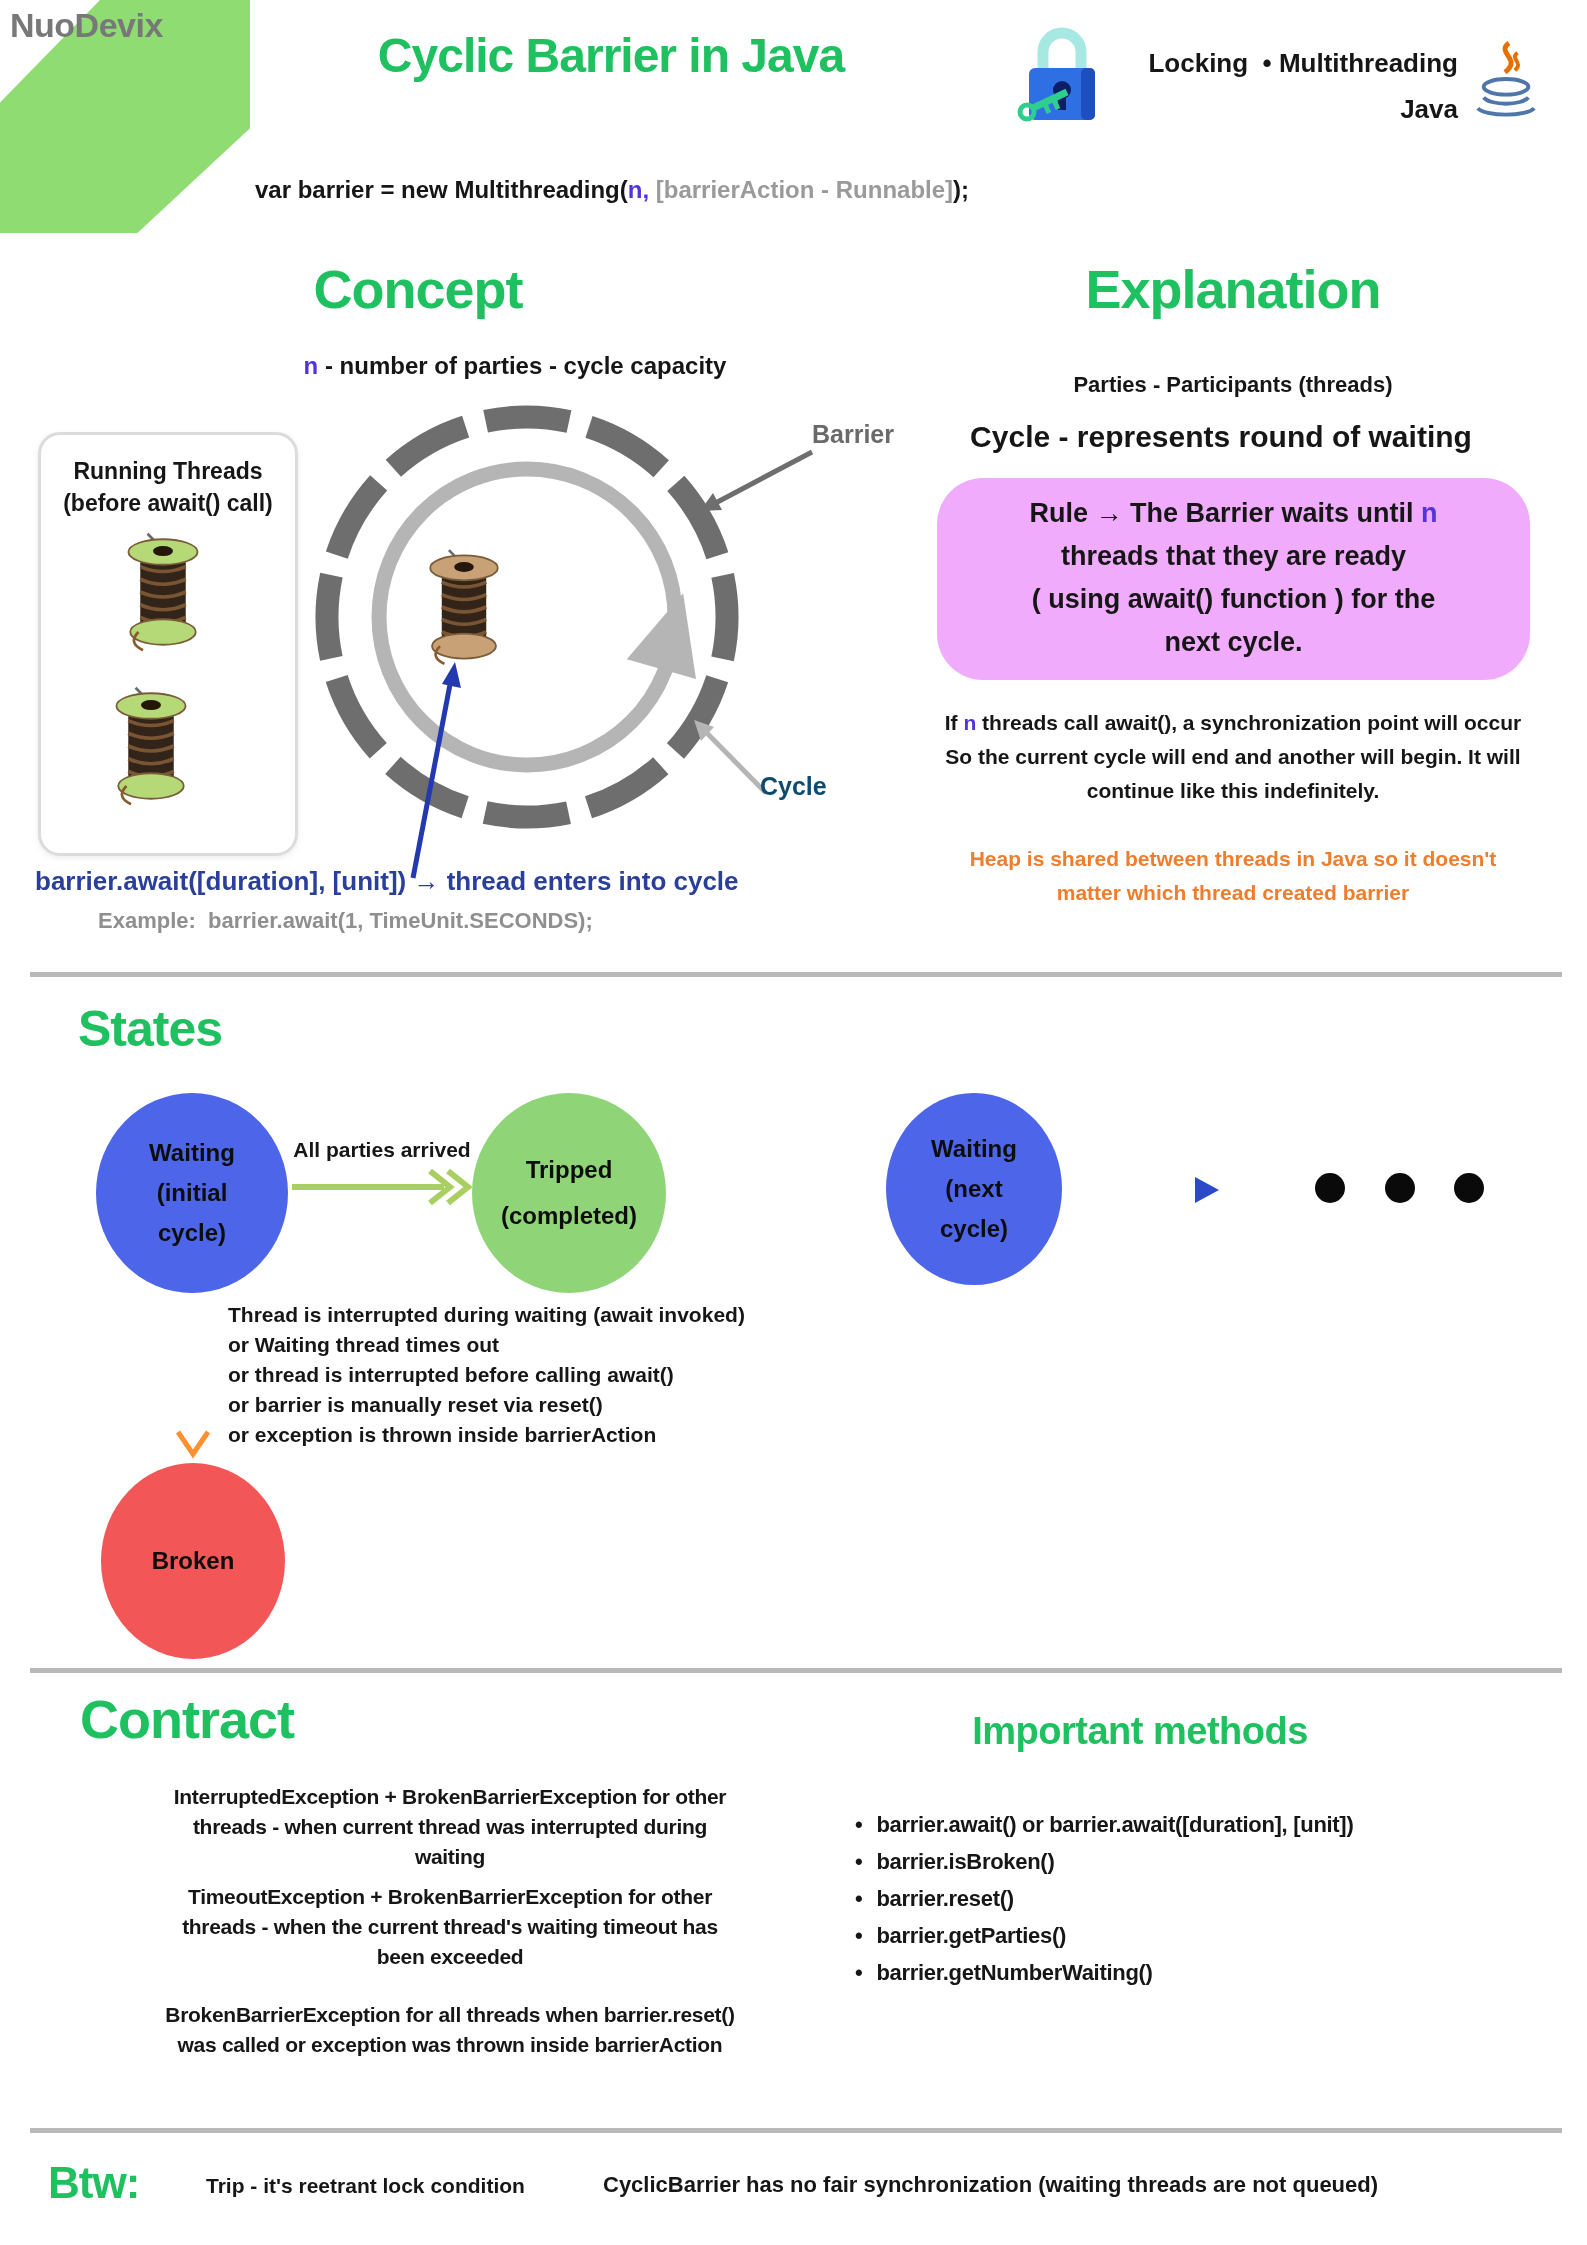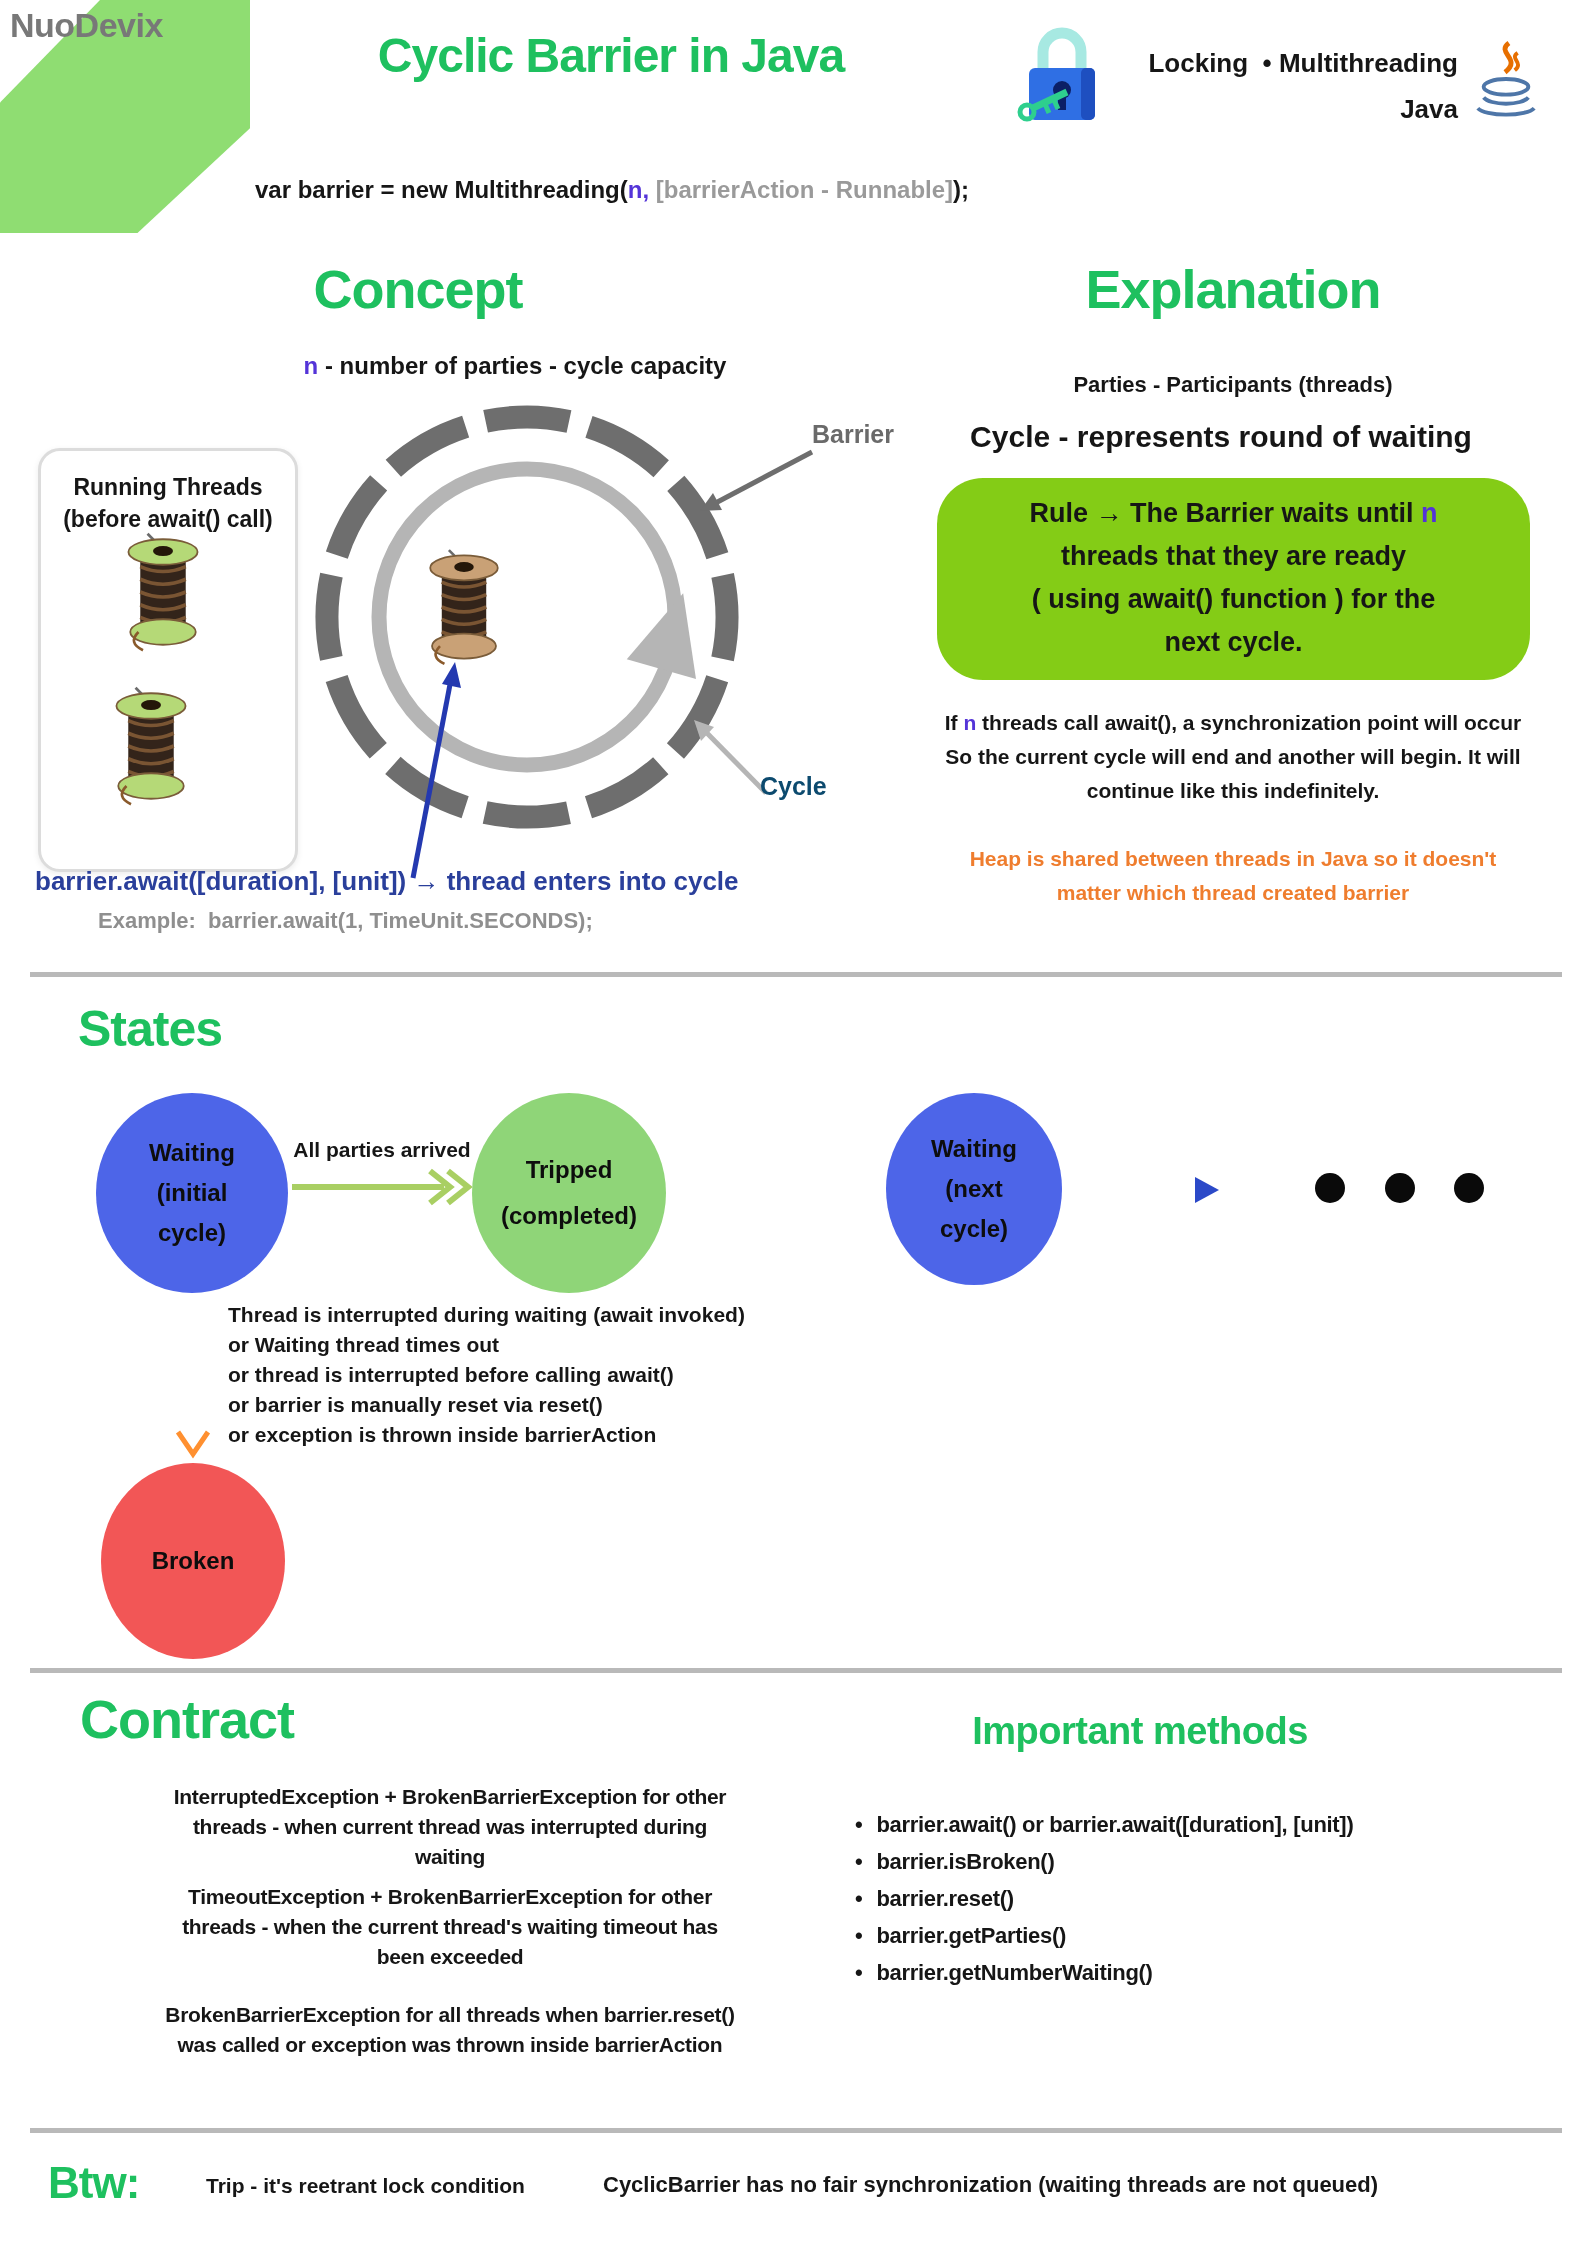--- a/index.html
+++ b/index.html
@@ -18,21 +18,21 @@
   .h1{font-size:48px;letter-spacing:-1px;}
   .h2{font-size:54px;letter-spacing:-1px;}
   .h2b{font-size:50px;letter-spacing:-1px;}
   .h3{font-size:38px;letter-spacing:-0.5px;}
   .logo-poly{width:250px;height:233px;background:#8fdd72;
      clip-path:polygon(40% 0,100% 0,100% 55%,55% 100%,0 100%,0 44%);}
   .brand{font-size:34px;color:#787878;letter-spacing:-0.5px;}
   .divider{height:5px;background:#b9b9b9;}
   .roundbox{background:#fff;border:3px solid #dcdcdc;border-radius:22px;
      box-shadow:0 2px 6px rgba(0,0,0,0.08);}
-  .rulebox{background:#84cc16;border-radius:46px;}
+  .rulebox{background:#f0abfc;border-radius:46px;}
   .circle{border-radius:50%;display:flex;flex-direction:column;align-items:center;justify-content:center;
      color:#0d0d0d;z-index:2;}
   .c-blue{background:#4d65e8;}
   .c-green{background:#8fd578;}
   .c-red{background:#f25656;}
   .circle .lines{text-align:center;font-size:24px;line-height:40px;}
   .body22{font-size:21px;line-height:30px;letter-spacing:-0.3px;}
   .mi{font-size:22px;line-height:37px;letter-spacing:-0.3px;}
   .mi::before{content:"•";margin-right:14px;}
   svg.overlay{position:absolute;left:0;top:0;z-index:1;pointer-events:none;}
@@ -154,21 +154,21 @@
   <div class="abs z2" style="left:255px;top:176px;font-size:24px;">
     <span>var barrier = new Multithreading(</span><span class="purple">n,</span><span class="graytxt"> [barrierAction - Runnable]</span><span>);</span>
   </div>
 
   <div class="abs ctr green h2 z2" style="left:218px;top:258px;width:400px;">Concept</div>
 
   <div class="abs ctr z2" style="left:265px;top:352px;width:500px;font-size:24px;">
     <span class="purple">n</span><span> - number of parties - cycle capacity</span>
   </div>
 
-  <div class="abs roundbox z2" style="left:38px;top:432px;width:254px;height:418px;margin-top:16px;">
+  <div class="abs roundbox z2" style="left:38px;top:432px;width:254px;height:418px;">
     <div class="ctr" style="padding-top:20px;font-size:23px;line-height:32px;">
       <div>Running Threads</div>
       <div>(before await() call)</div>
     </div>
   </div>
   <svg class="abs z2" style="left:122px;top:532px;color:#b5d977;" width="82" height="120" viewBox="0 0 90 132">
       <use href="#spool"></use>
     </svg>
   <svg class="abs z2" style="left:110px;top:686px;color:#b5d977;" width="82" height="120" viewBox="0 0 90 132">
       <use href="#spool"></use>

